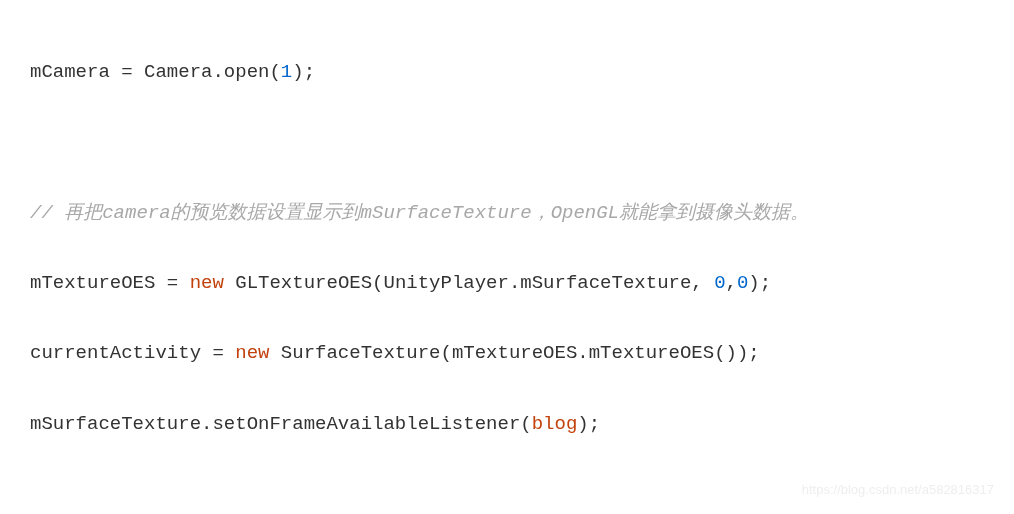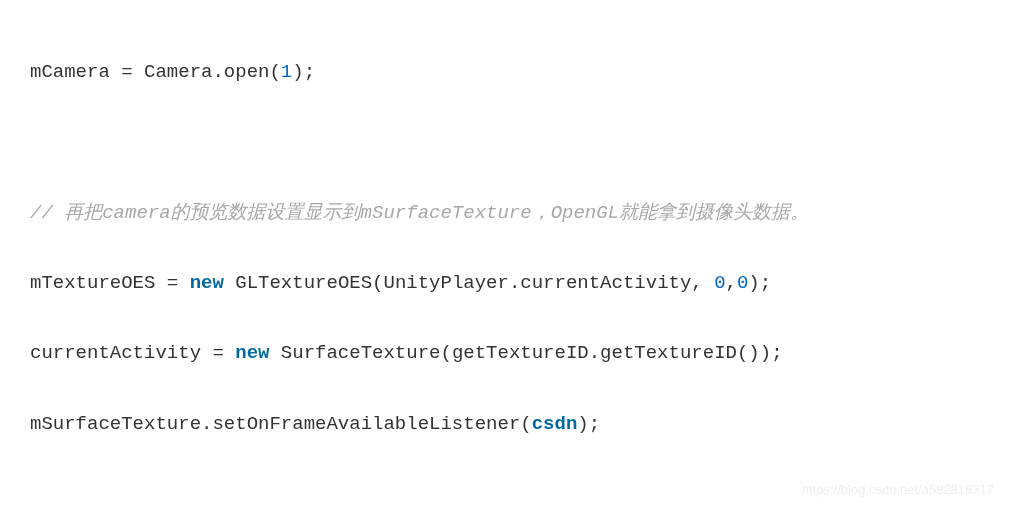--- a/index.html
+++ b/index.html
@@ -25,22 +25,22 @@
     }
     .code-line {
       display: block;
       min-height: 1.85em;
     }
     .comment {
       color: #a8a8a8;
       font-style: italic;
     }
     .keyword {
-      color: #0369a1;
-      font-weight: bold;
+      color: #c2410c;
+      font-weight: normal;
     }
     .number {
       color: #0066cc;
     }
     .identifier {
       color: #333333;
     }
     .watermark {
       position: absolute;
       bottom: 12px;
@@ -51,23 +51,23 @@
       font-style: normal;
     }
   </style>
 </head>
 <body>
 
 <div class="code-block">
 <span class="code-line"><span class="identifier">mCamera = Camera.open(</span><span class="number">1</span><span class="identifier">);</span></span>
 <span class="code-line"><span></span></span>
 <span class="code-line"><span class="comment">// 再把camera的预览数据设置显示到mSurfaceTexture，OpenGL就能拿到摄像头数据。</span></span>
-<span class="code-line"><span class="identifier">mTextureOES = </span><span class="keyword">new</span><span class="identifier"> GLTextureOES(UnityPlayer.currentActivity, </span><span class="number">0</span><span class="identifier">,</span><span class="number">0</span><span class="identifier">);</span></span>
-<span class="code-line"><span class="identifier">currentActivity = </span><span class="keyword">new</span><span class="identifier"> SurfaceTexture(getTextureID.getTextureID());</span></span>
-<span class="code-line"><span class="identifier">mSurfaceTexture.setOnFrameAvailableListener(</span><span class="keyword">csdn</span><span class="identifier">);</span></span>
+<span class="code-line"><span class="identifier">mTextureOES = </span><span class="keyword">new</span><span class="identifier"> GLTextureOES(UnityPlayer.mSurfaceTexture, </span><span class="number">0</span><span class="identifier">,</span><span class="number">0</span><span class="identifier">);</span></span>
+<span class="code-line"><span class="identifier">currentActivity = </span><span class="keyword">new</span><span class="identifier"> SurfaceTexture(mTextureOES.mTextureOES());</span></span>
+<span class="code-line"><span class="identifier">mSurfaceTexture.setOnFrameAvailableListener(</span><span class="keyword">blog</span><span class="identifier">);</span></span>
 
 
 
 
 
 
 </div>
 
 <div class="watermark">https://blog.csdn.net/a582816317</div>
 

